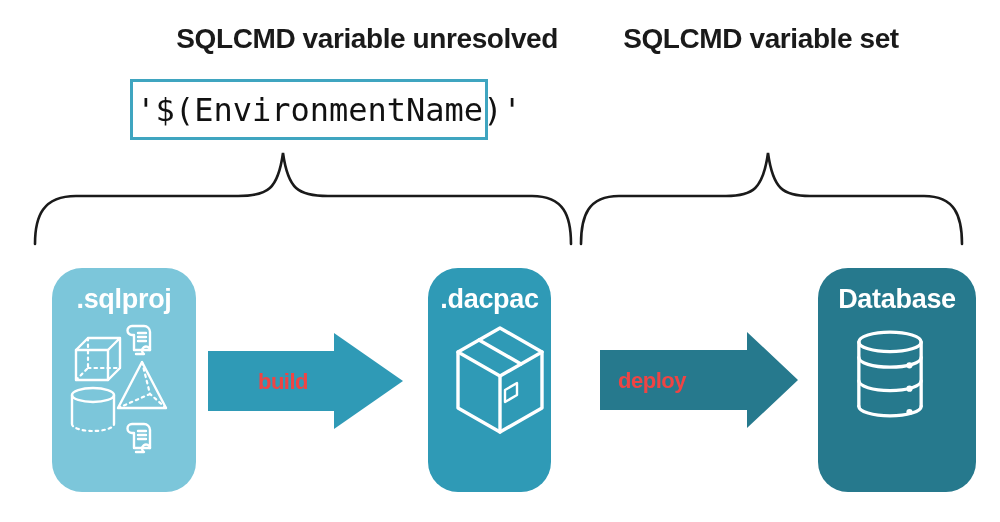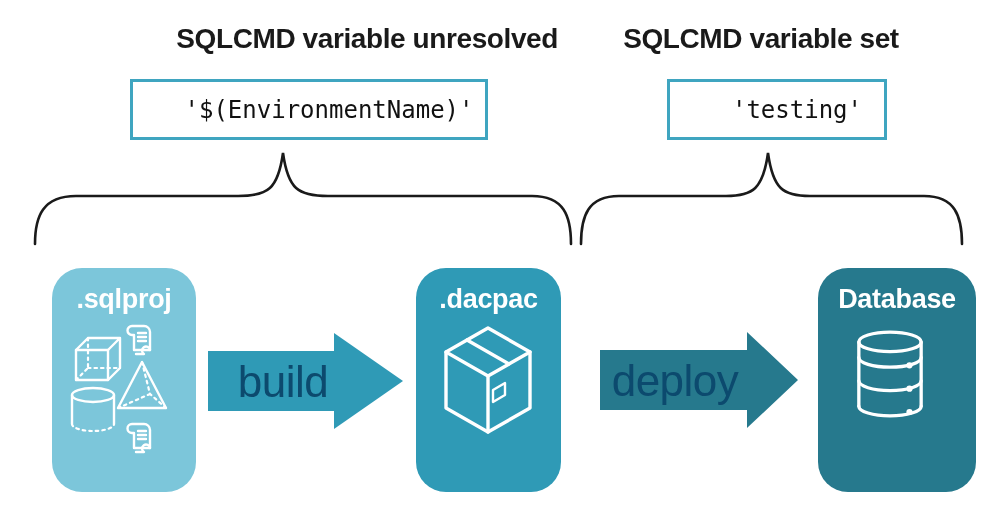--- a/index.html
+++ b/index.html
@@ -19,37 +19,37 @@
     position:absolute;top:23px;width:500px;text-align:center;
     font-weight:bold;font-size:28px;color:var(--ink);letter-spacing:-0.4px;
   }
   #heading-left{left:58px;text-align:right;}
   #heading-right{left:511px;}
   .codebox{
     position:absolute;top:79px;height:61px;box-sizing:border-box;
     border:3px solid var(--box-border);background:#ffffff;
     display:flex;align-items:center;justify-content:center;
     font-family:"DejaVu Sans Mono","Liberation Mono",monospace;
-    font-size:24px;color:var(--code-text);white-space:nowrap;padding-left:40px;
+    font-size:32px;color:var(--code-text);white-space:nowrap;padding-left:40px;
   }
   #codebox-left{left:130px;width:358px;}
   #codebox-right{left:667px;width:220px;}
   .overlay{position:absolute;left:0;top:0;width:1000px;height:522px;}
   .brace{fill:none;stroke:var(--ink);stroke-width:2.6;stroke-linecap:round;}
   .arrow-build{fill:var(--mid);}
   .arrow-deploy{fill:var(--dark);}
   .arrow-label{
     position:absolute;transform:translate(-50%,-50%);
-    color:#0c4a6e;font-weight:normal;font-size:44px;letter-spacing:-0.5px;
+    color:#ef4444;font-weight:bold;font-size:22px;letter-spacing:-0.5px;
   }
   #label-build{left:283px;top:382px;}
-  #label-deploy{left:675px;top:381px;}
+  #label-deploy{left:652px;top:381px;}
   .node{position:absolute;top:268px;height:224px;border-radius:30px;}
   #node-sqlproj{left:52px;width:144px;background:var(--light);}
-  #node-dacpac{left:416px;width:145px;background:var(--mid);}
+  #node-dacpac{left:428px;width:123px;background:var(--mid);}
   #node-database{left:818px;width:158px;background:var(--dark);}
   .node-label{
     margin-top:16px;text-align:center;color:#ffffff;
     font-weight:bold;font-size:27px;letter-spacing:-0.3px;
   }
   .node svg{position:absolute;}
   #icon-sqlproj{left:16px;top:52px;}
   #icon-dacpac{left:22px;top:56px;}
   #icon-database{left:35px;top:62px;}
   .wire{fill:none;stroke:#ffffff;stroke-width:2.4;stroke-linecap:round;stroke-linejoin:round;}
@@ -60,23 +60,20 @@
 </head>
 <body>
 
 <div class="canvas">
 
   <div class="heading" id="heading-left">SQLCMD variable unresolved</div>
   <div class="heading" id="heading-right">SQLCMD variable set</div>
 
   <div class="codebox" id="codebox-left">
     <span>'$(EnvironmentName)'</span>
-  </div>
-  <div class="codebox" id="codebox-right">
-    <span>'testing'</span>
   </div>
 
   <svg class="overlay" viewBox="0 0 1000 522">
     <path class="brace" d="M 35 244 C 35 216, 43 196, 76 196 L 238 196 C 268 196, 278 189, 283 153 C 288 189, 298 196, 328 196 L 532 196 C 564 196, 571 216, 571 244"></path>
     <path class="brace" d="M 581 244 C 581 216, 588 196, 619 196 L 726 196 C 753 196, 763 189, 768 153 C 773 189, 783 196, 810 196 L 924 196 C 955 196, 962 216, 962 244"></path>
     <polygon class="arrow-build" points="208,351 334,351 334,333 403,381 334,429 334,411 208,411"></polygon>
     <polygon class="arrow-deploy" points="600,350 747,350 747,332 798,380 747,428 747,410 600,410"></polygon>
   </svg>
 
   <div class="arrow-label" id="label-build">build</div>

